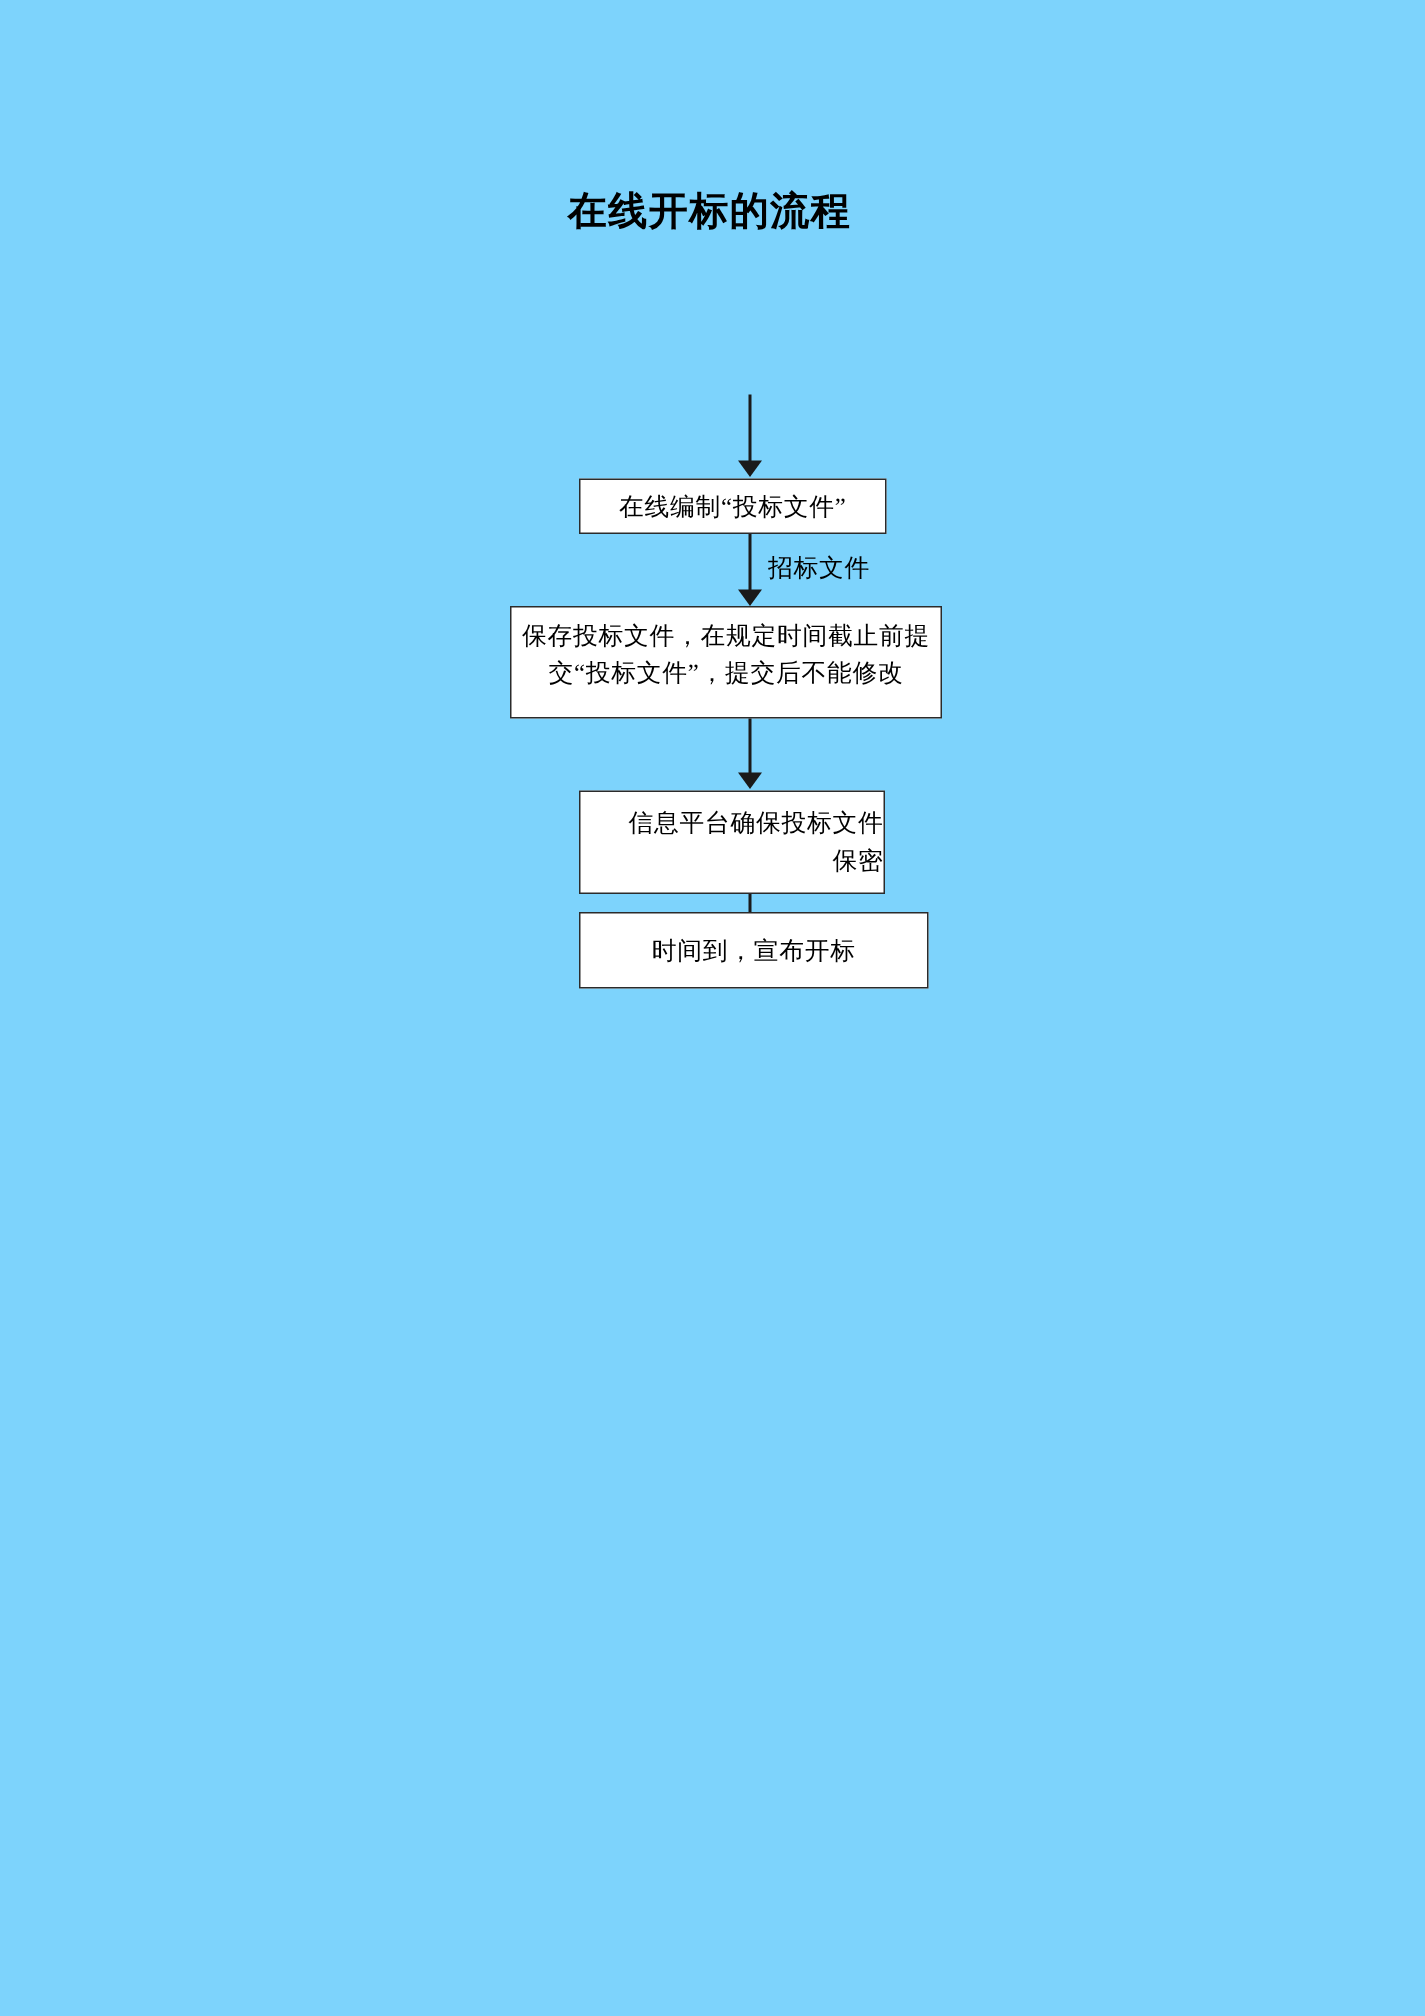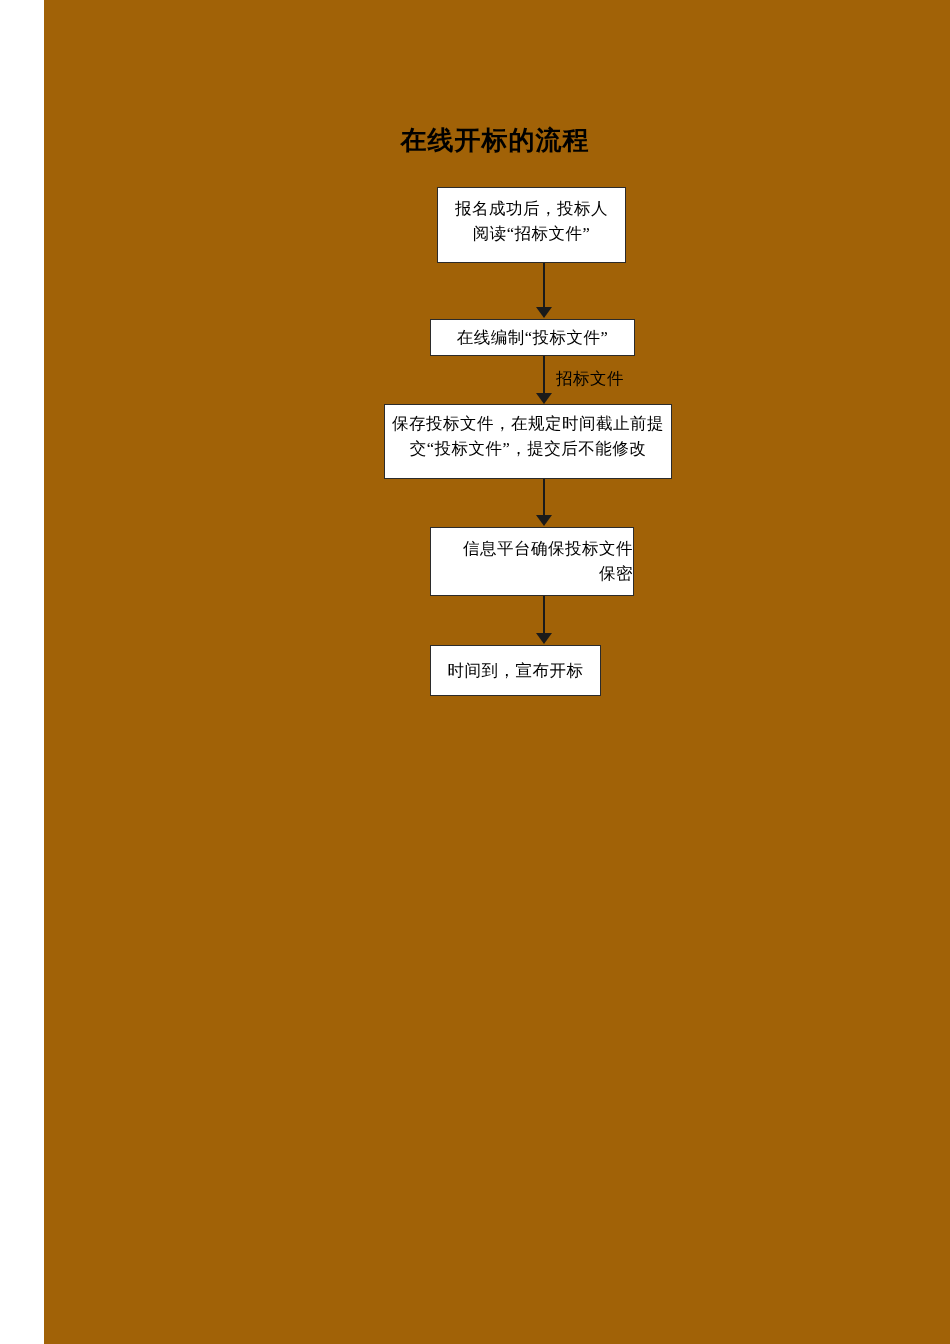--- a/index.html
+++ b/index.html
@@ -14,22 +14,21 @@
     position: relative;
     overflow: hidden;
     font-family: "Liberation Serif", "DejaVu Serif", serif;
     color: #000000;
   }
 
   
   #page {
     position: absolute;
     inset: 0;
-    background: #a16207;
-    margin-left: 44px;
+    background: #7dd3fc;
   }
 
   
   #chart-title {
     position: absolute;
     left: 0;
     right: 0;
     top: 124px;
     text-align: center;
     font-family: "Liberation Sans", "DejaVu Sans", sans-serif;
@@ -77,21 +76,21 @@
     align-items: flex-start;
     padding-top: 6px;
   }
   #node-4 {
     left: 386px;  top: 527px;  width: 204px;  height: 69px;
     align-items: flex-start;
     padding-top: 8px;
     text-align: right;
   }
   #node-5 {
-    left: 386px;  top: 645px;  width: 171px;  height: 51px;
+    left: 386px;  top: 608px;  width: 233px;  height: 51px;
     align-items: center;
   }
 
   
   .connector {
     position: absolute;
     left: 499px;
     width: 2px;
     background: #1a1a1a;
   }
@@ -128,24 +127,20 @@
     white-space: nowrap;
   }
 </style>
 </head>
 <body>
 
 <div id="page">
 
   <div id="chart-title">在线开标的流程</div>
 
-  <div class="node" id="node-1">
-    <span class="node-text">报名成功后，投标人
-阅读“招标文件”</span>
-  </div>
 
   <div class="connector" id="conn-1"></div>
   <div class="arrowhead" id="arrow-1"></div>
 
   <div class="node" id="node-2">
     <span class="node-text">在线编制“投标文件”</span>
   </div>
 
   <div class="connector" id="conn-2"></div>
   <div class="arrowhead" id="arrow-2"></div>

